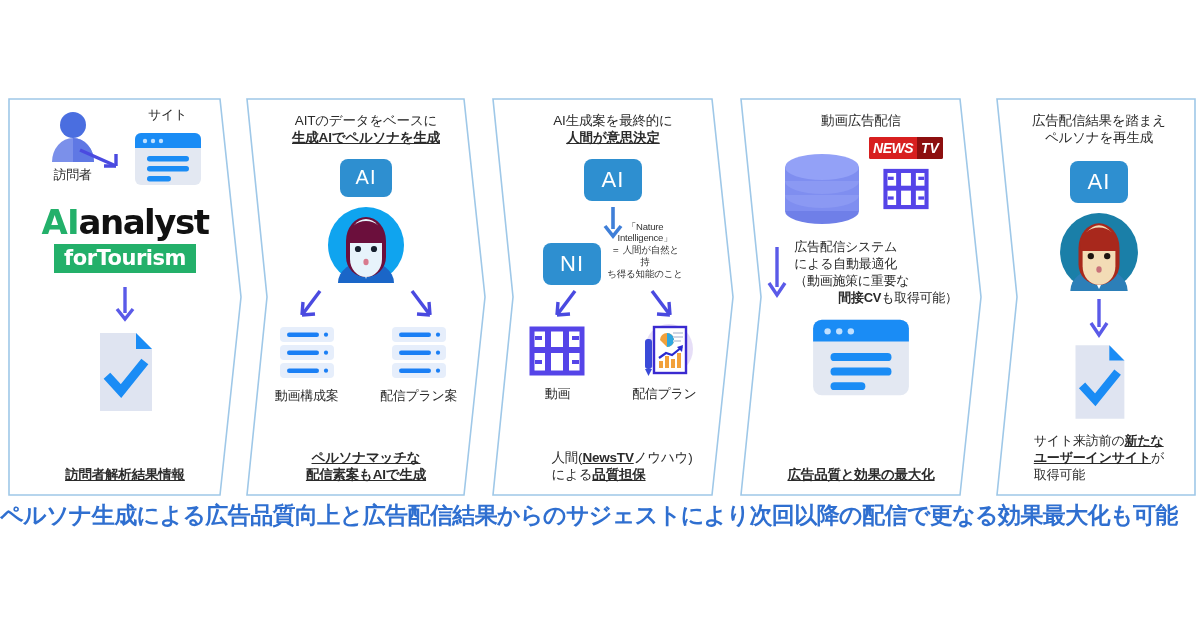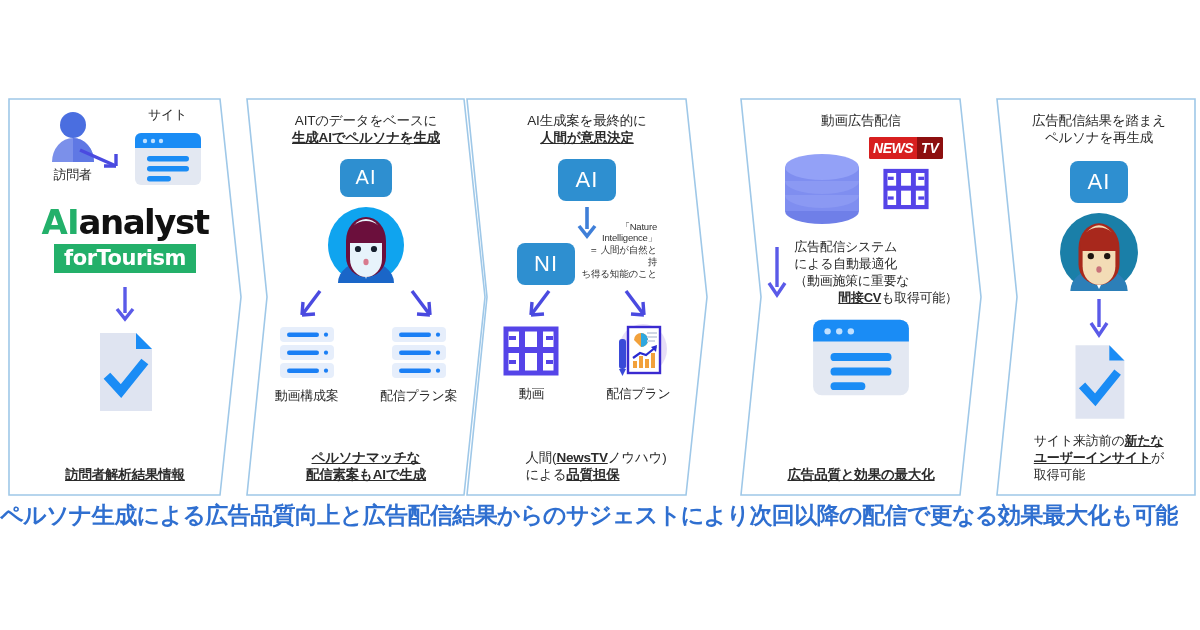--- a/index.html
+++ b/index.html
@@ -27,21 +27,21 @@
   }
   .pcontent{
     position:absolute;inset:0;
     padding:14px 8px 8px 8px;
     box-sizing:border-box;
     display:flex;flex-direction:column;align-items:center;
   }
   
   #panel1{left:8px;width:234px;}
   #panel2{left:246px;width:240px;}
-  #panel3{left:466px;width:242px;}
+  #panel3{left:492px;width:242px;}
   #panel4{left:740px;width:242px;}
   #panel5{left:996px;width:200px;}
 
   .ptitle{
     font-size:13.5px;line-height:1.28;text-align:center;color:#2b2b2b;
     letter-spacing:-0.2px;
   }
   .ptitle .u{ text-decoration:underline; font-weight:bold; }
 
   .pfoot{
@@ -88,21 +88,21 @@
   }
   .newstv .nt-b{
     background:#8d0f0f;color:#fff;font-weight:bold;font-size:14px;
     padding:4px 4px;display:flex;align-items:center;font-style:italic;
   }
 
   .row{display:flex;align-items:flex-start;justify-content:center;}
   .col{display:flex;flex-direction:column;align-items:center;}
 
   .note-side{
-    font-size:9.5px;line-height:1.25;color:#333;text-align:right;width:76px;
+    font-size:9.5px;line-height:1.25;color:#333;text-align:center;width:76px;
     letter-spacing:-0.2px;
   }
 
   .bodytext{
     font-size:13px;line-height:1.3;text-align:left;color:#2b2b2b;letter-spacing:-0.3px;
   }
 
   .bottomcap{
     position:absolute;left:0;top:500px;width:1004px;
     text-align:center;color:#2f6fd0;font-size:23px;font-weight:bold;
@@ -375,21 +375,21 @@
 
         <div class="row" style="width:100%;justify-content:center;align-items:center;margin-top:6px;">
           <svg width="26" height="60" viewBox="0 0 26 60">
             <path d="M13,4 L13,44" stroke="#5a5ae8" stroke-width="3.4"></path>
             <path d="M5,40 L13,52 L21,40" fill="none" stroke="#5a5ae8" stroke-width="3.4"></path>
           </svg>
           <div class="bodytext" style="margin-left:4px;">
             <span>広告配信システム</span><br>
             <span>による自動最適化</span><br>
             <span>（動画施策に重要な</span><br>
-            <span style="text-decoration:underline;font-weight:bold;padding-left:44px;">間接CV</span><span>も取得可能）</span>
+            <span style="font-weight:bold;padding-left:44px;">間接CV</span><span>も取得可能）</span>
           </div>
         </div>
 
         <svg width="108" height="90" viewBox="0 0 74 62" style="margin-top:4px;">
           <rect x="4" y="6" width="66" height="52" rx="6" fill="#e3e8f2"></rect>
           <path d="M4,12 a6,6 0 0 1 6,-6 l54,0 a6,6 0 0 1 6,6 l0,9 l-66,0 z" fill="#1a8cf5"></path>
           <circle cx="14" cy="14" r="2.2" fill="#bfe0ff"></circle>
             <circle cx="22" cy="14" r="2.2" fill="#bfe0ff"></circle>
             <circle cx="30" cy="14" r="2.2" fill="#bfe0ff"></circle>
           <rect x="16" y="29" width="42" height="5.5" rx="2.7" fill="#1a8cf5"></rect>

